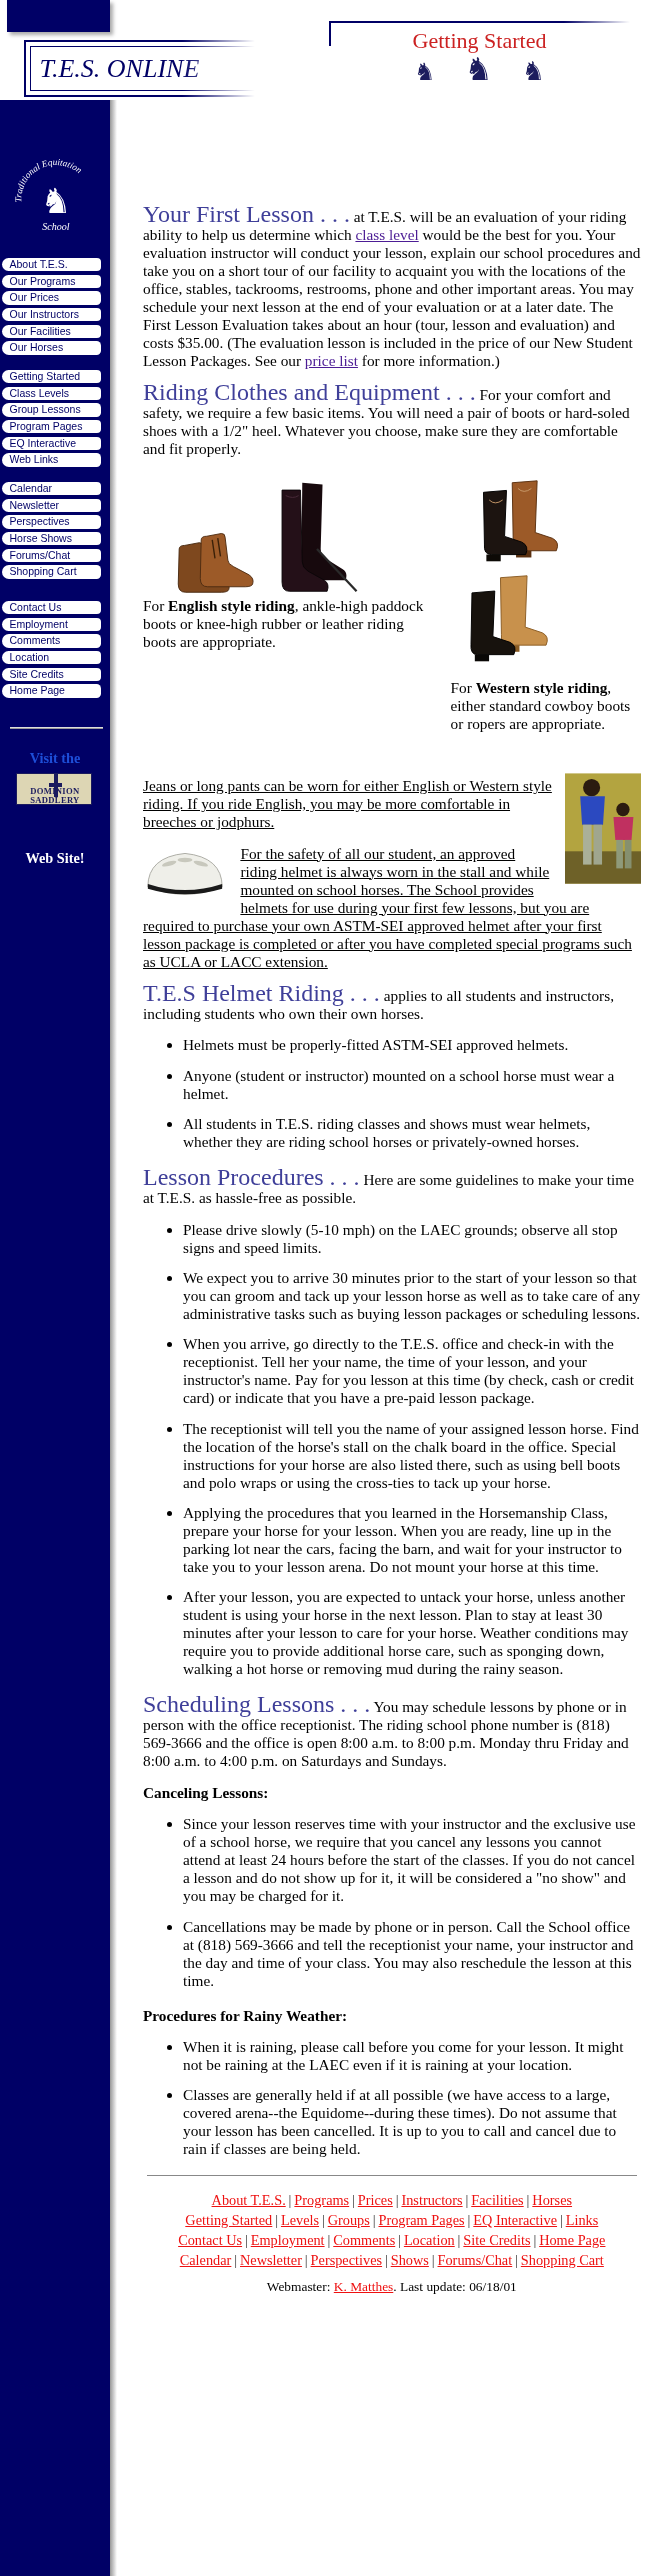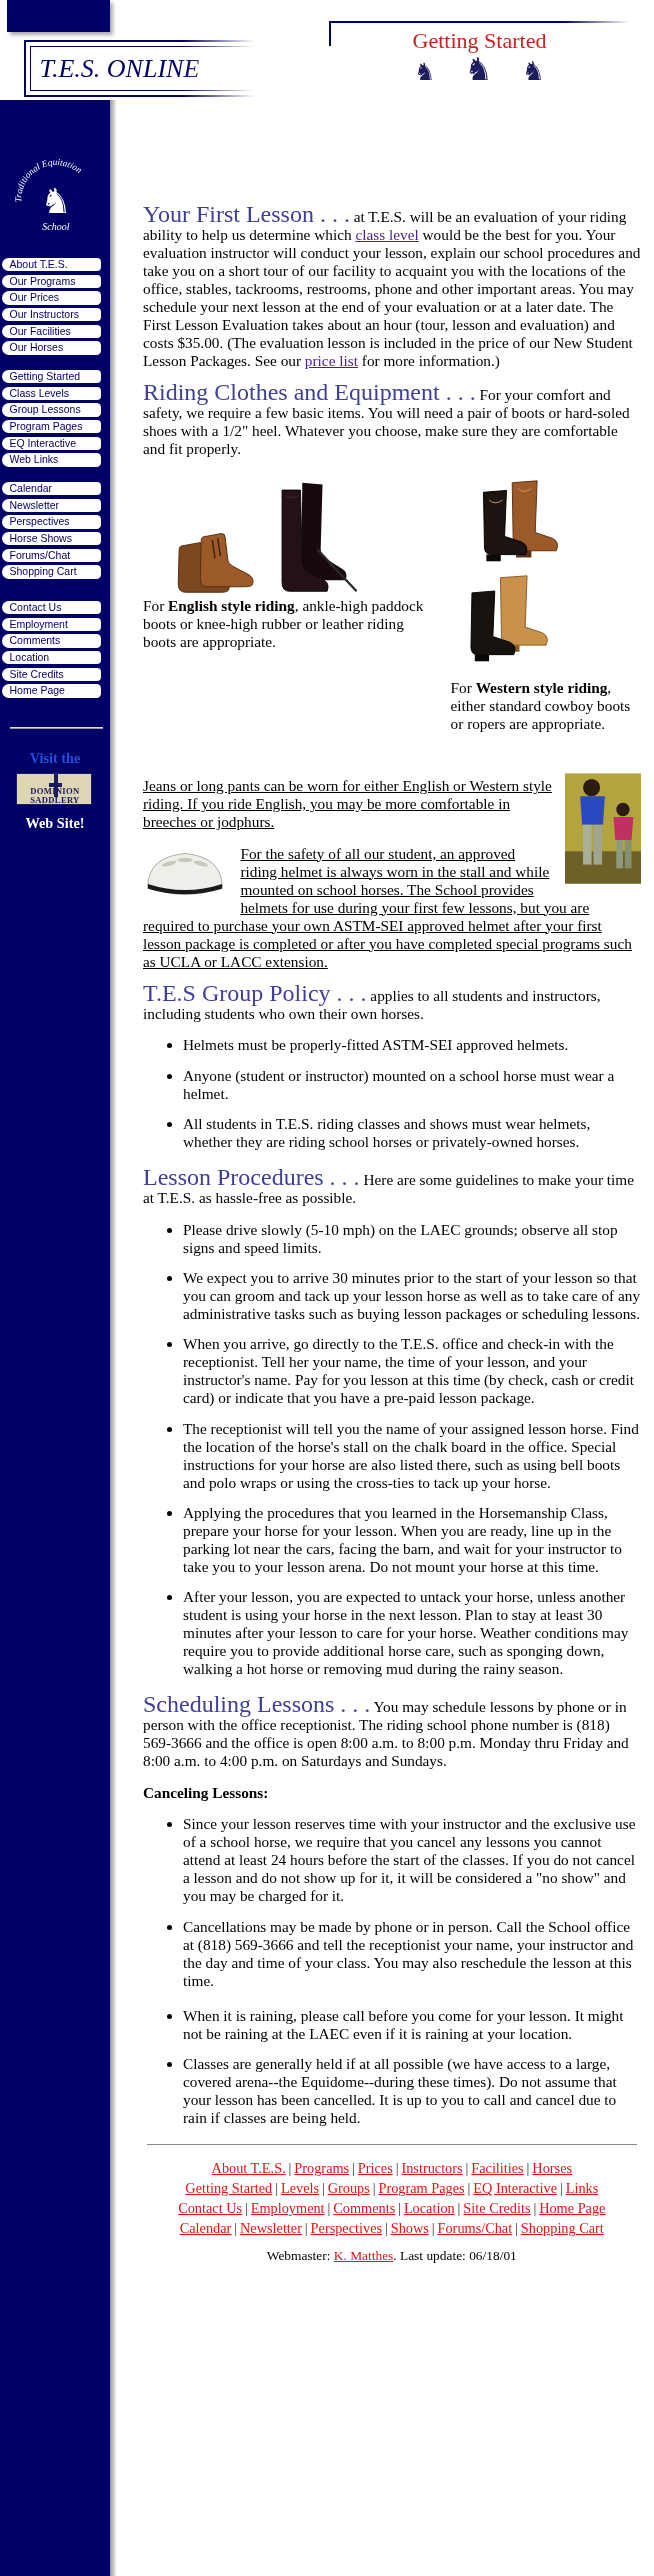--- a/index.html
+++ b/index.html
@@ -43,21 +43,21 @@
   .visit-line{position:absolute;left:0;top:750px;width:110px;text-align:center;
           color:#1d4ed8;font-weight:bold;font-size:14.3px;}
   .dominion{position:absolute;left:16px;top:773px;width:76px;height:31.5px;
           background:#ddd6b4;border:1.9px solid #1a1a5e;box-sizing:border-box;
           display:flex;align-items:center;cursor:pointer;flex-direction:column;}
   .cross{position:relative;width:13.4px;height:23px;margin-left:2.9px;flex:0 0 13.4px;}
   .cross::before{content:"";position:absolute;left:4.8px;top:0;width:4.8px;height:23px;background:#1a1a5e;}
   .cross::after{content:"";position:absolute;left:0;top:8.6px;width:13.4px;height:4.8px;background:#1a1a5e;}
   .dominion-words{color:#1a1a5e;font-weight:bold;font-size:8.6px;line-height:8.6px;
           letter-spacing:0.3px;margin-left:1.9px;}
-  .website-line{position:absolute;left:0;top:815px;width:110px;text-align:center;
+  .website-line{position:absolute;left:0;top:850px;width:110px;text-align:center;
           color:#fff;font-weight:bold;font-size:14.3px;}
 
   
   .content{position:absolute;left:116px;top:0;width:538px;box-sizing:border-box;
            padding:205px 13.4px 0 27px;font-size:15.3px;line-height:18px;}
   .content p{margin:0 0 13.4px 0;}
   .sect-h{font-size:24px;color:#3f3f99;}
   a.inline-link{color:#4c1d95;text-decoration:underline;cursor:pointer;}
   ul{margin:5.7px 0 17px 0;padding-left:40px;}
   li{margin-bottom:12.4px;}
@@ -232,21 +232,21 @@
         <path d="M5 44 Q5 12 45 8 Q85 12 85 44 Q66 52 45 52 Q24 52 5 44 Z" fill="#efefe9" stroke="#a8a8a0"></path>
         <ellipse cx="28" cy="19" rx="8" ry="2.4" transform="rotate(-16 28 19)" fill="#c8c8bd"></ellipse>
         <ellipse cx="45" cy="15" rx="8" ry="2.4" fill="#c8c8bd"></ellipse>
         <ellipse cx="62" cy="19" rx="8" ry="2.4" transform="rotate(16 62 19)" fill="#c8c8bd"></ellipse>
         <path d="M5 41 Q45 54 85 41 L85 46 Q45 58 5 46 Z" fill="#1a1a1a"></path>
       </svg>
       <p>For the safety of all our student, an approved riding helmet is always worn in the stall and while mounted on school horses. The School provides helmets for use during your first few lessons, but you are required to purchase your own ASTM-SEI approved helmet after your first lesson package is completed or after you have completed special programs such as UCLA or LACC extension.</p>
     </div>
 
     <p class="sect-gap">
-      <span class="sect-h">T.E.S Group Policy . . .</span><span> applies to all students and instructors, including students who own their own horses.</span>
+      <span class="sect-h">T.E.S Helmet Riding . . .</span><span> applies to all students and instructors, including students who own their own horses.</span>
     </p>
     <ul>
       <li>Helmets must be properly-fitted ASTM-SEI approved helmets.</li>
       <li>Anyone (student or instructor) mounted on a school horse must wear a helmet.</li>
       <li>All students in T.E.S. riding classes and shows must wear helmets, whether they are riding school horses or privately-owned horses.</li>
     </ul>
 
     <p class="proc-gap">
       <span class="sect-h">Lesson Procedures . . .</span><span> Here are some guidelines to make your time at T.E.S. as hassle-free as possible.</span>
     </p>
@@ -261,20 +261,21 @@
 
     <p class="sect-gap">
       <span class="sect-h">Scheduling Lessons . . .</span><span> You may schedule lessons by phone or in person with the office receptionist. The riding school phone number is (818) 569-3666 and the office is open 8:00 a.m. to 8:00 p.m. Monday thru Friday and 8:00 a.m. to 4:00 p.m. on Saturdays and Sundays.</span>
     </p>
     <p class="bold-sub">Canceling Lessons:</p>
     <ul>
       <li>Since your lesson reserves time with your instructor and the exclusive use of a school horse, we require that you cancel any lessons you cannot attend at least 24 hours before the start of the classes. If you do not cancel a lesson and do not show up for it, it will be considered a "no show" and you may be charged for it.</li>
       <li>Cancellations may be made by phone or in person. Call the School office at (818) 569-3666 and tell the receptionist your name, your instructor and the day and time of your class. You may also reschedule the lesson at this time.</li>
     </ul>
 
+    <p class="bold-sub rainy-gap">Procedures for Rainy Weather:</p>
     <ul>
       <li>When it is raining, please call before you come for your lesson. It might not be raining at the LAEC even if it is raining at your location.</li>
       <li>Classes are generally held if at all possible (we have access to a large, covered arena--the Equidome--during these times). Do not assume that your lesson has been cancelled. It is up to you to call and cancel due to rain if classes are being held.</li>
     </ul>
 
     <hr class="footer-rule">
 
     <div class="footer-links">
       <div>
         <a>About T.E.S.</a><span class="sep">|</span><a>Programs</a><span class="sep">|</span><a>Prices</a><span class="sep">|</span><a>Instructors</a><span class="sep">|</span><a>Facilities</a><span class="sep">|</span><a>Horses</a>

